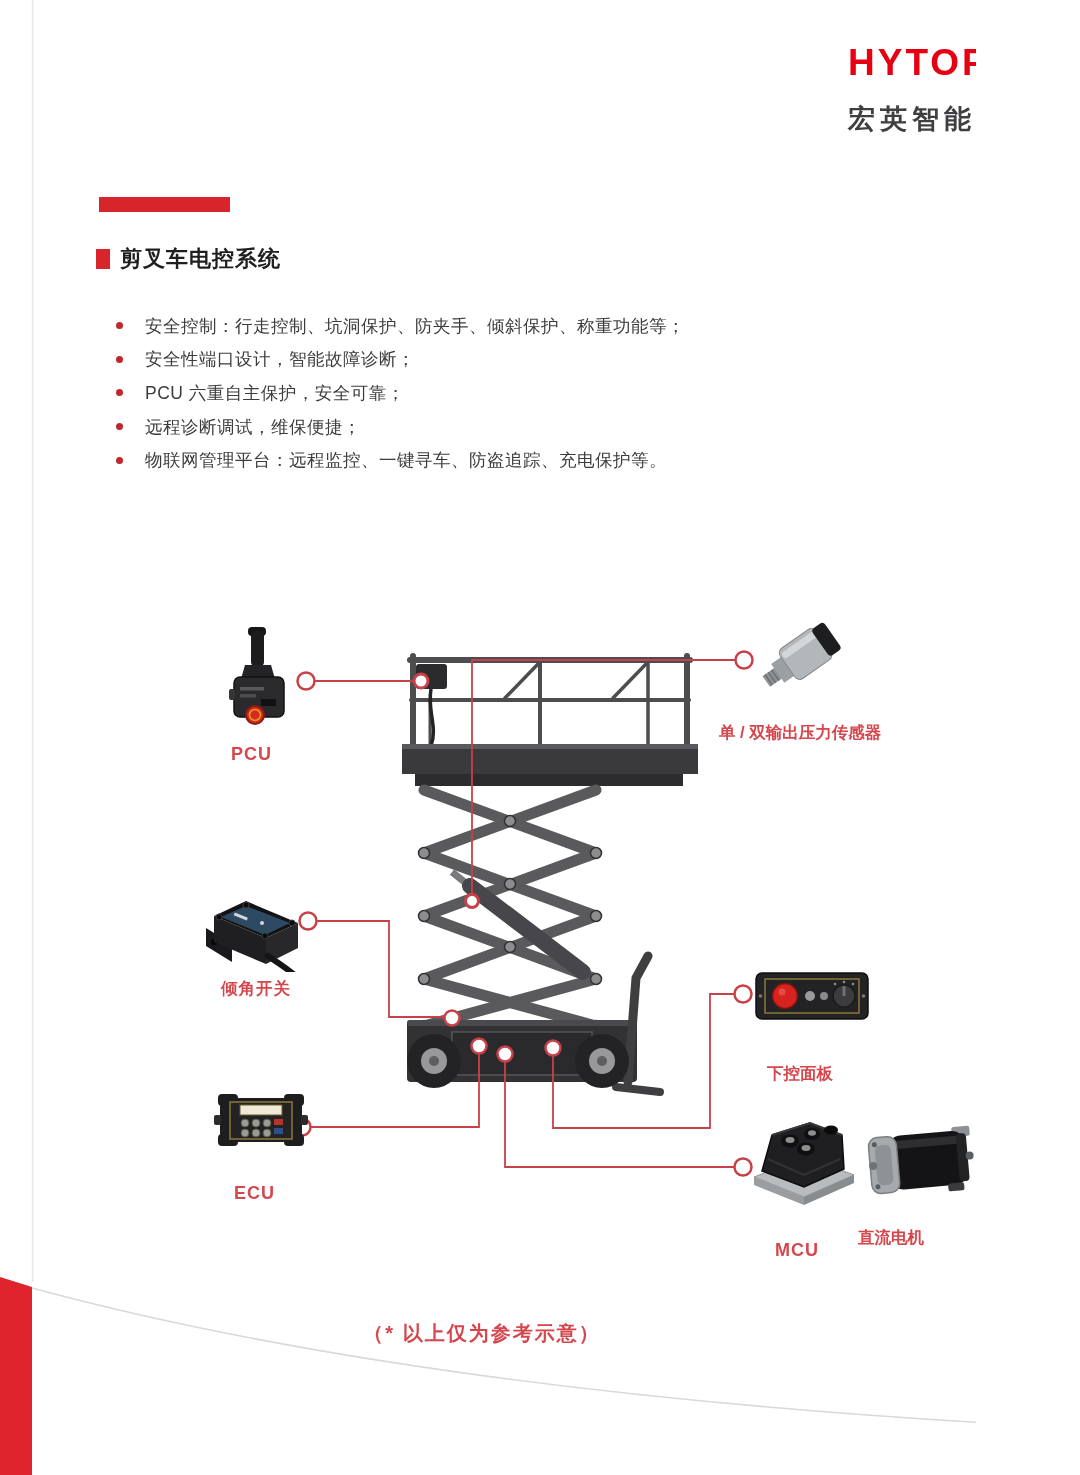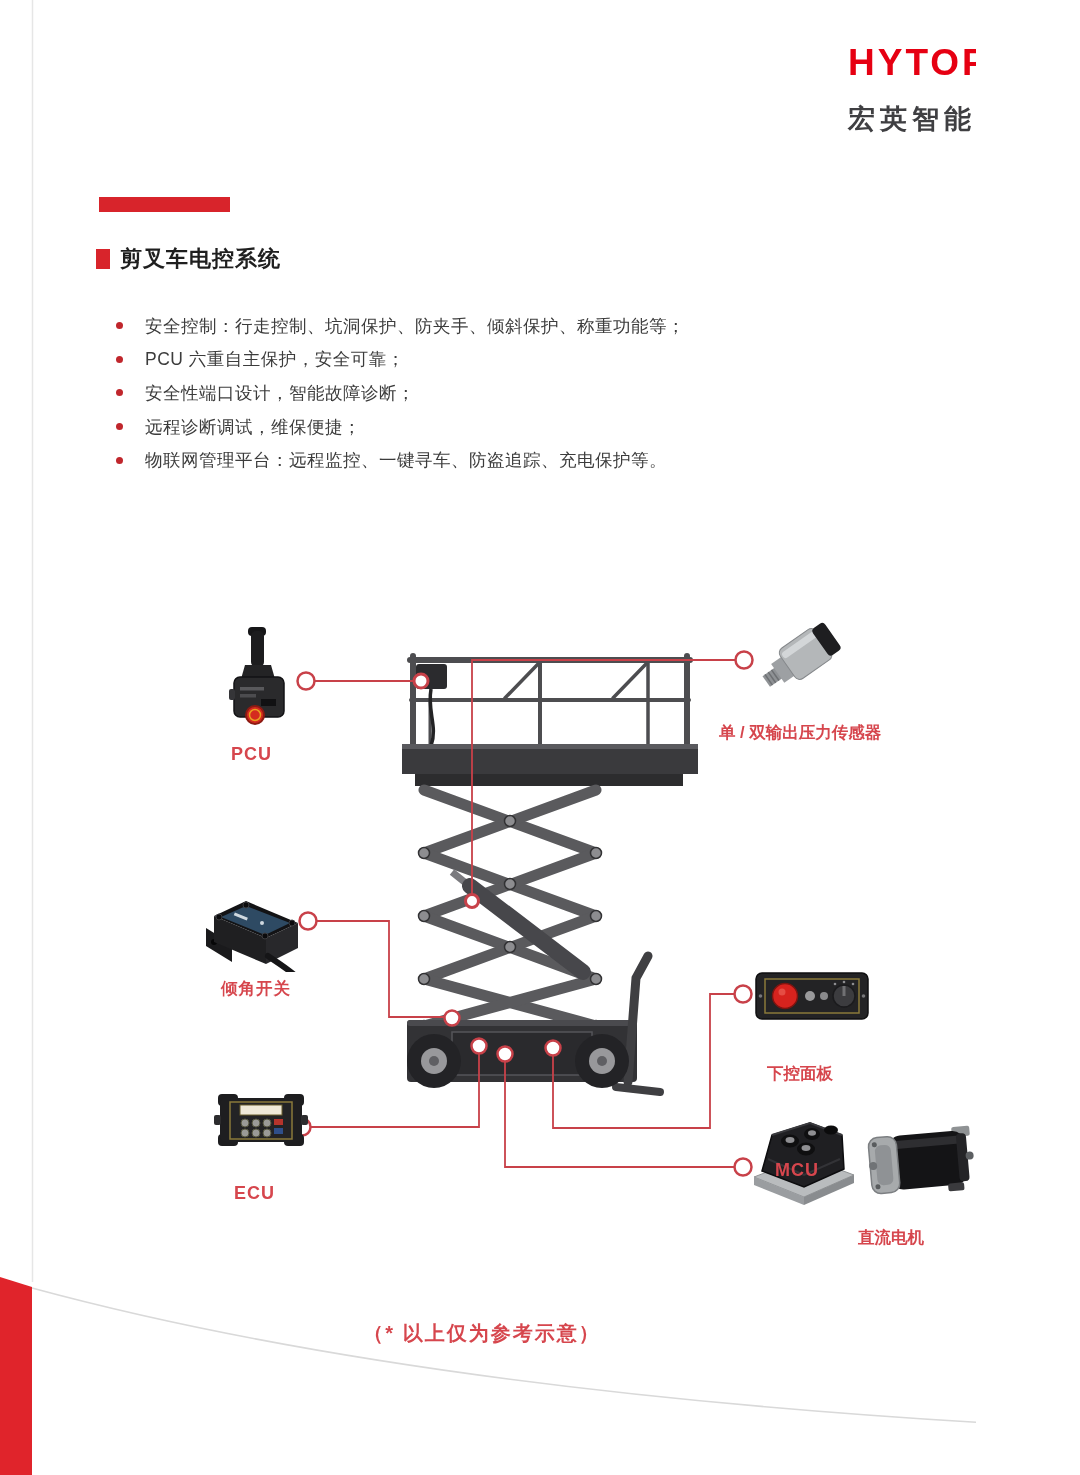--- a/index.html
+++ b/index.html
@@ -50,25 +50,25 @@
     <h2 class="section-title">剪叉车电控系统</h2>
   </div>
 
   <ul class="bullets">
     <li>
         <span class="dot"></span>
         <span>安全控制：行走控制、坑洞保护、防夹手、倾斜保护、称重功能等；</span>
       </li>
     <li>
         <span class="dot"></span>
+        <span>安全性端口设计，智能故障诊断；</span>
+      </li>
+    <li>
+        <span class="dot"></span>
         <span>PCU 六重自主保护，安全可靠；</span>
-      </li>
-    <li>
-        <span class="dot"></span>
-        <span>安全性端口设计，智能故障诊断；</span>
       </li>
     <li>
         <span class="dot"></span>
         <span>远程诊断调试，维保便捷；</span>
       </li>
     <li>
         <span class="dot"></span>
         <span>物联网管理平台：远程监控、一键寻车、防盗追踪、充电保护等。</span>
       </li>
   </ul>
@@ -280,18 +280,18 @@
       <circle cx="11" cy="40" r="4" fill="#707376"></circle>
       <rect x="84" y="64" width="16" height="8" rx="2" fill="#3a3a3d"></rect>
     </g>
   </svg>
 
   <div class="dlabel" style="left:231px;top:744px;font-size:18px;letter-spacing:1px;">PCU</div>
   <div class="dlabel" style="left:719px;top:722px;font-size:16.5px;">单 / 双输出压力传感器</div>
   <div class="dlabel" style="left:221px;top:978px;font-size:16.5px;letter-spacing:1px;">倾角开关</div>
   <div class="dlabel" style="left:767px;top:1063px;font-size:16.5px;">下控面板</div>
   <div class="dlabel" style="left:234px;top:1183px;font-size:18px;letter-spacing:1px;">ECU</div>
-  <div class="dlabel" style="left:775px;top:1160px;font-size:18px;letter-spacing:1px;">MCU</div>
+  <div class="dlabel" style="left:775px;top:1240px;font-size:18px;letter-spacing:1px;">MCU</div>
   <div class="dlabel" style="left:858px;top:1227px;font-size:16.5px;">直流电机</div>
 
   <div class="footnote">（* 以上仅为参考示意）</div>
 
 </div>
 
 </body></html>

